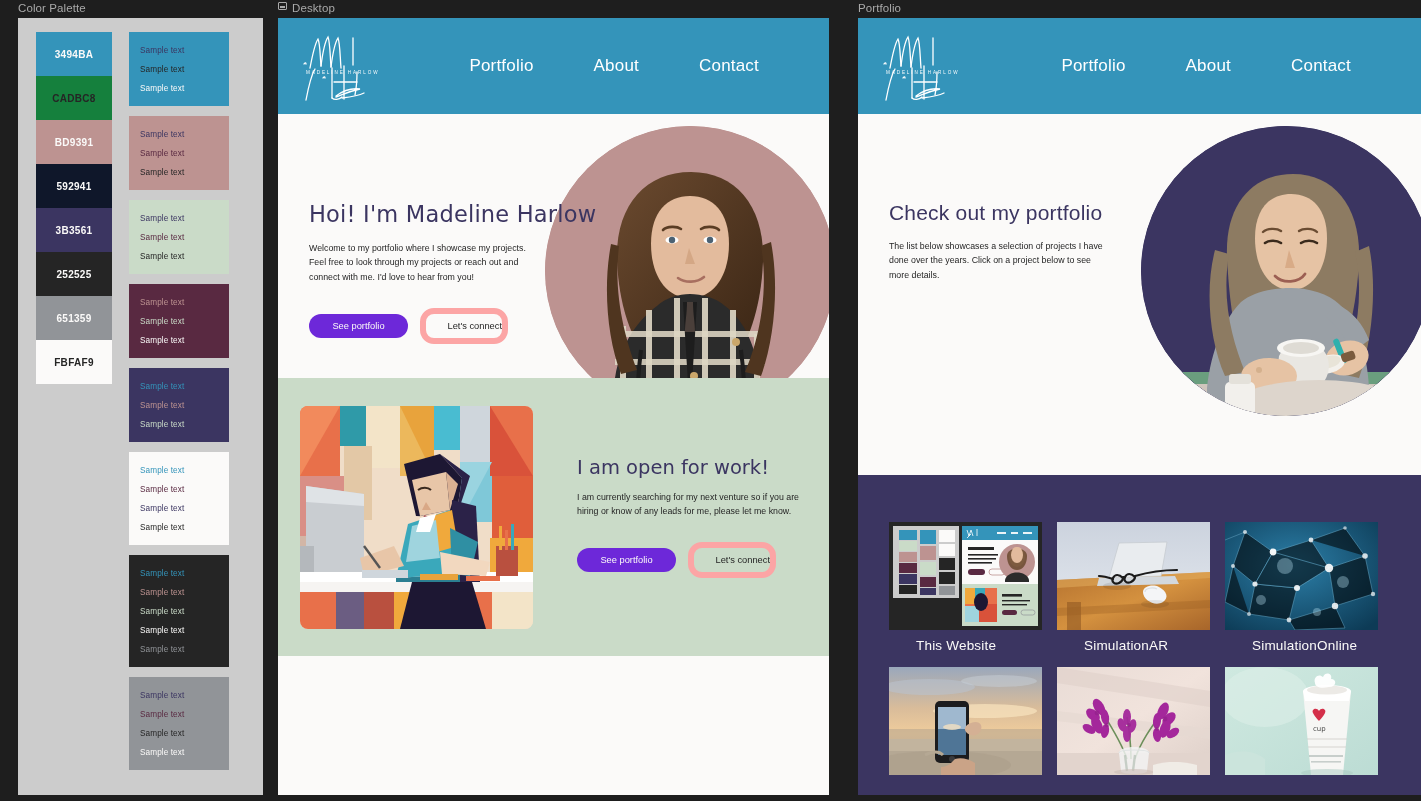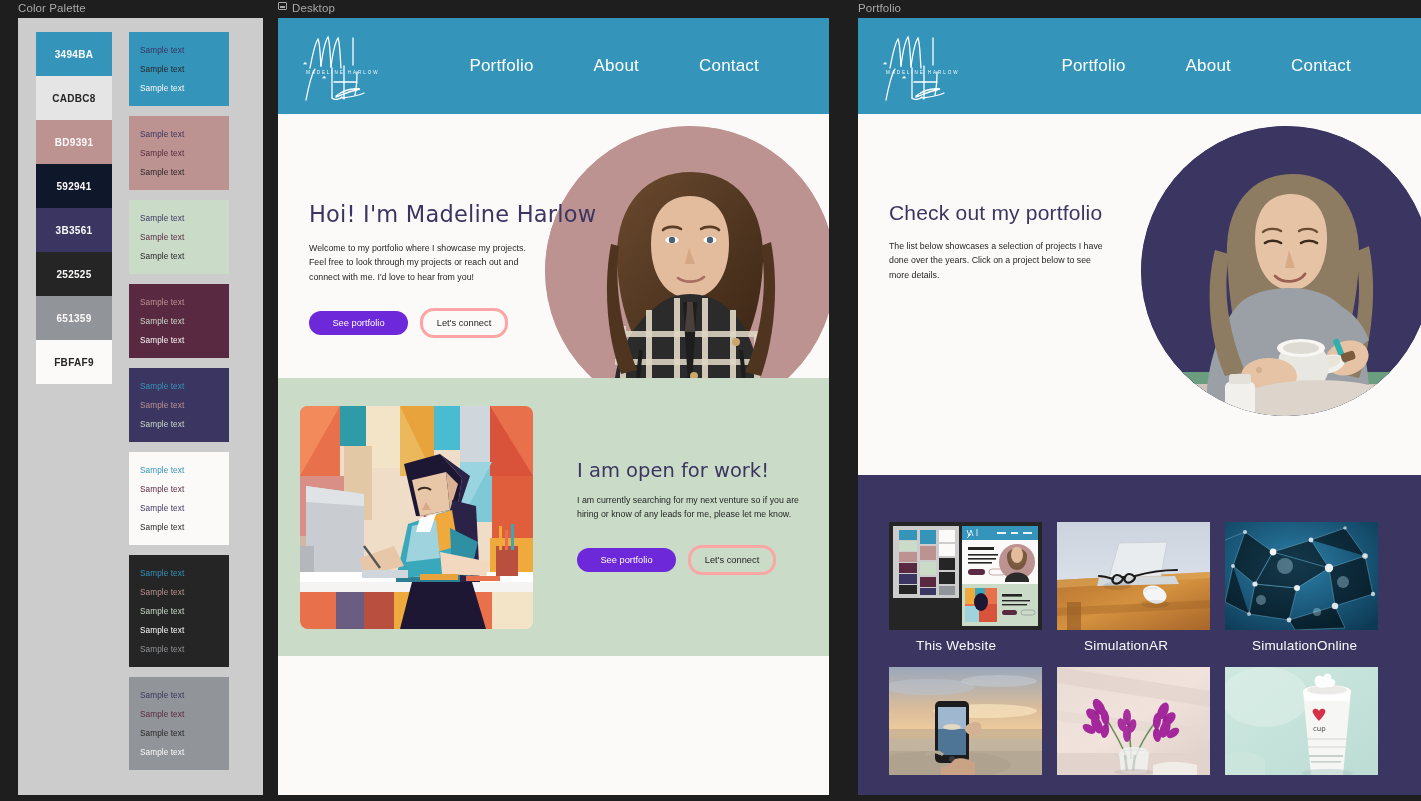--- a/index.html
+++ b/index.html
@@ -76,21 +76,21 @@
     font-size: 22.5px; color: #3B3561; letter-spacing: .2px;
     margin-bottom: 14px; white-space: nowrap;
   }
   .hero-p { font-size: 8.8px; line-height: 1.62; color: #252525; width: 224px; }
   .btn-row { display: flex; gap: 12px; margin-top: 24px; align-items: center; }
   .btn {
     font-size: 9.3px; padding: 7px 0; border-radius: 14px;
     text-align: center; cursor: pointer; white-space: nowrap;
   }
   .btn-solid { background: #6d28d9; color: #FBFAF9; width: 99px; }
-  .btn-ghost { background: transparent; color: #252525; border: 3px solid #fca5a5; width: 88px; }
+  .btn-ghost { background: transparent; color: #252525; border: 6px solid #fca5a5; width: 88px; text-align: right; }
 
   .hero-photo {
     position: absolute; right: -6px; top: 12px;
     width: 290px; height: 290px; border-radius: 50%;
     overflow: hidden;
   }
   .hero-photo.pink { background: #BD9391; }
   .hero-photo.purple { background: #3B3561; }
 
   
@@ -116,21 +116,21 @@
 <body>
 
 <div class="stage">
 
   <div class="frame-title" style="left:18px; top:2px;">
     <span>Color Palette</span>
   </div>
   <div id="palette-frame">
     <div class="sw-col">
         <div class="swatch" style="background: rgb(52, 148, 186); color: rgb(251, 250, 249);">3494BA</div>
-        <div class="swatch" style="background: #e5e5e5; color: rgb(37, 37, 37);">CADBC8</div>
+        <div class="swatch" style="background: #15803d; color: rgb(37, 37, 37);">CADBC8</div>
         <div class="swatch" style="background: rgb(189, 147, 145); color: rgb(251, 250, 249);">BD9391</div>
         <div class="swatch" style="background: #0f172a; color: rgb(251, 250, 249);">592941</div>
         <div class="swatch" style="background: rgb(59, 53, 97); color: rgb(251, 250, 249);">3B3561</div>
         <div class="swatch" style="background: rgb(37, 37, 37); color: rgb(251, 250, 249);">252525</div>
         <div class="swatch" style="background: rgb(145, 148, 152); color: rgb(251, 250, 249);">651359</div>
         <div class="swatch" style="background: rgb(251, 250, 249); color: rgb(37, 37, 37);">FBFAF9</div>
       </div>
     <div class="st-col">
         <div class="stbox" style="background: rgb(52, 148, 186);">
           <div style="color: rgb(59, 53, 97);">Sample text</div>

